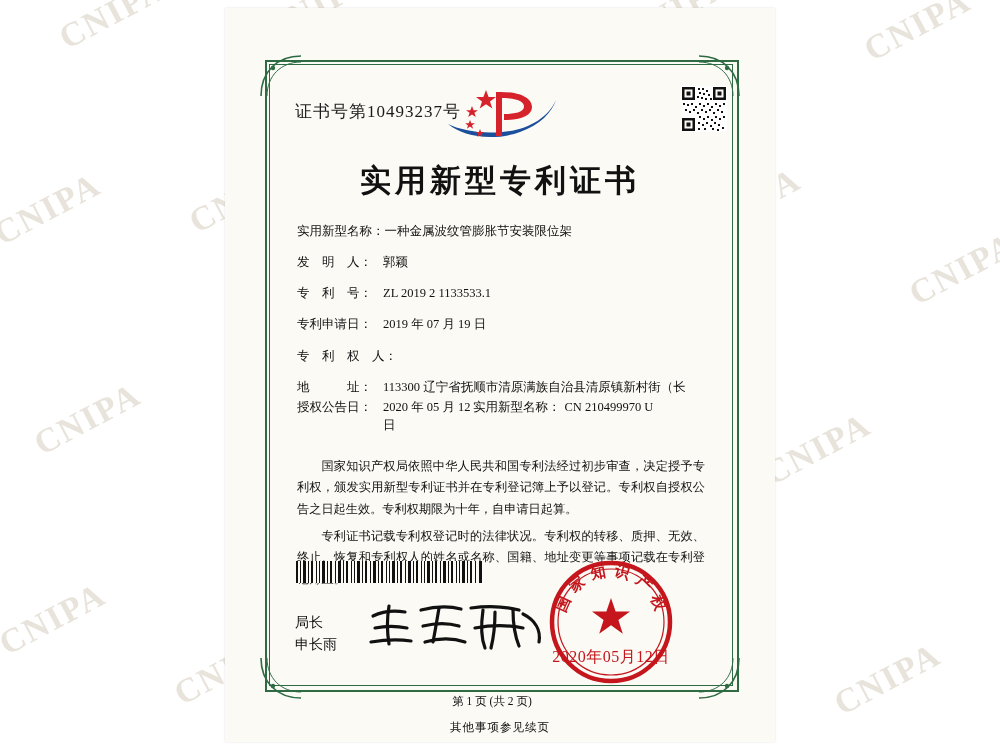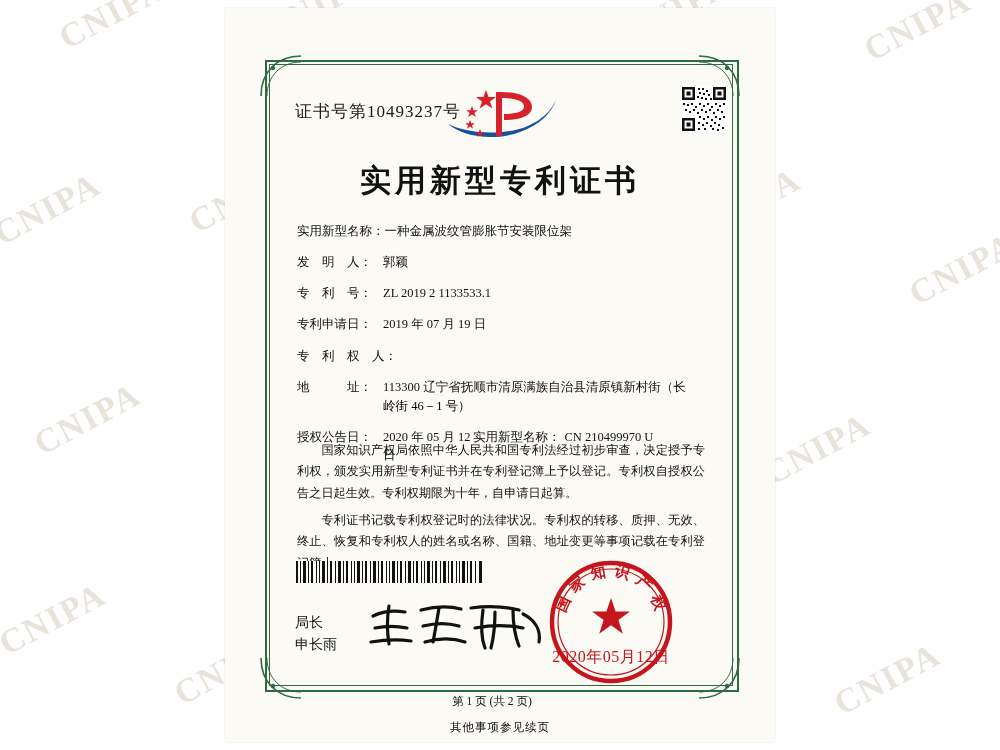--- a/index.html
+++ b/index.html
@@ -144,21 +144,21 @@
     font-family: "Liberation Serif", serif;
     font-size: 12.5px;
     margin-top: -9px;
     margin-bottom: 13px;
   }
 
   
   .paras {
     position: absolute;
     left: 72px;
-    top: 432px;
+    top: 448px;
     width: 408px;
     font-family: "Liberation Serif", serif;
     font-size: 12.2px;
     line-height: 1.75;
     color: #111;
     text-align: justify;
   }
   .paras p { margin: 0 0 6px 0; text-indent: 2em; }
 
   
@@ -399,21 +399,20 @@
       </div>
 
       <div class="row">
         <div class="lbl">专　利　权　人：</div>
       </div>
 
       <div class="row" style="margin-bottom:2px;">
         <div class="lbl">地　　　址：</div>
         <div class="val">113300 辽宁省抚顺市清原满族自治县清原镇新村街（长</div>
       </div>
-      <div class="addr-second" style="margin-top:0;">岭街 46－1 号）</div>
 
       <div class="row">
         <div class="inline-pair">
           <div class="p1" style="display:flex;">
             <div class="lbl">授权公告日：</div>
             <div>2020 年 05 月 12 日</div>
           </div>
           <div class="p2" style="display:flex;">
             <div style="white-space:nowrap;">实用新型名称：</div>
             <div style="margin-left:4px;">CN 210499970 U</div>

